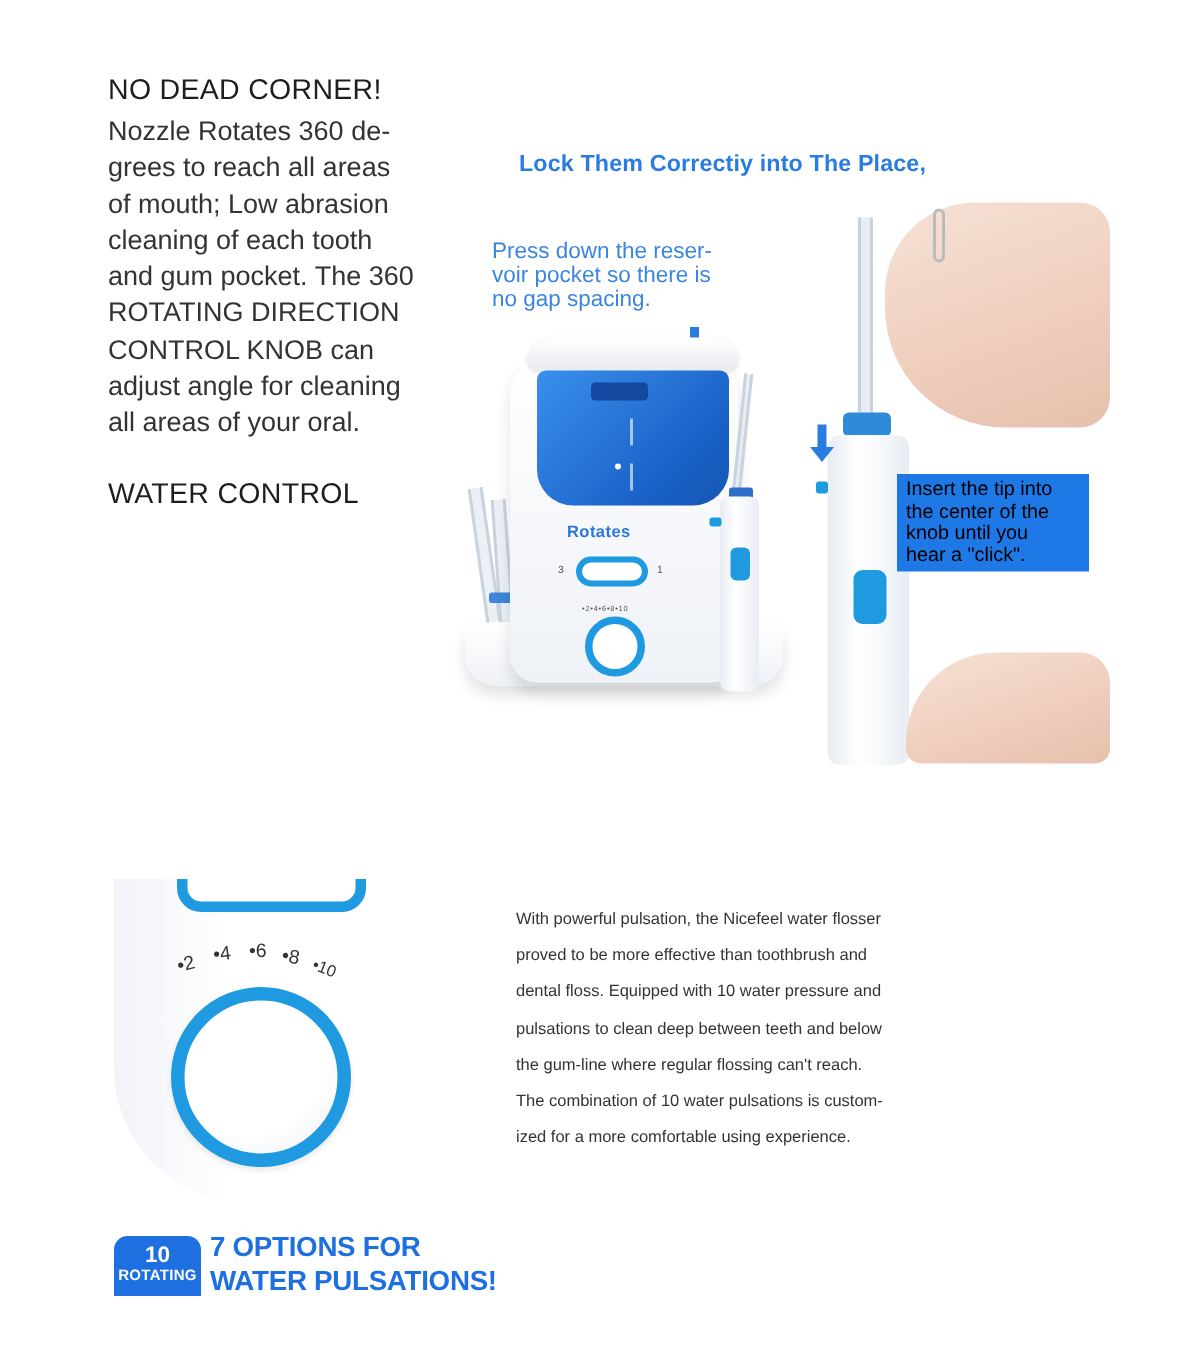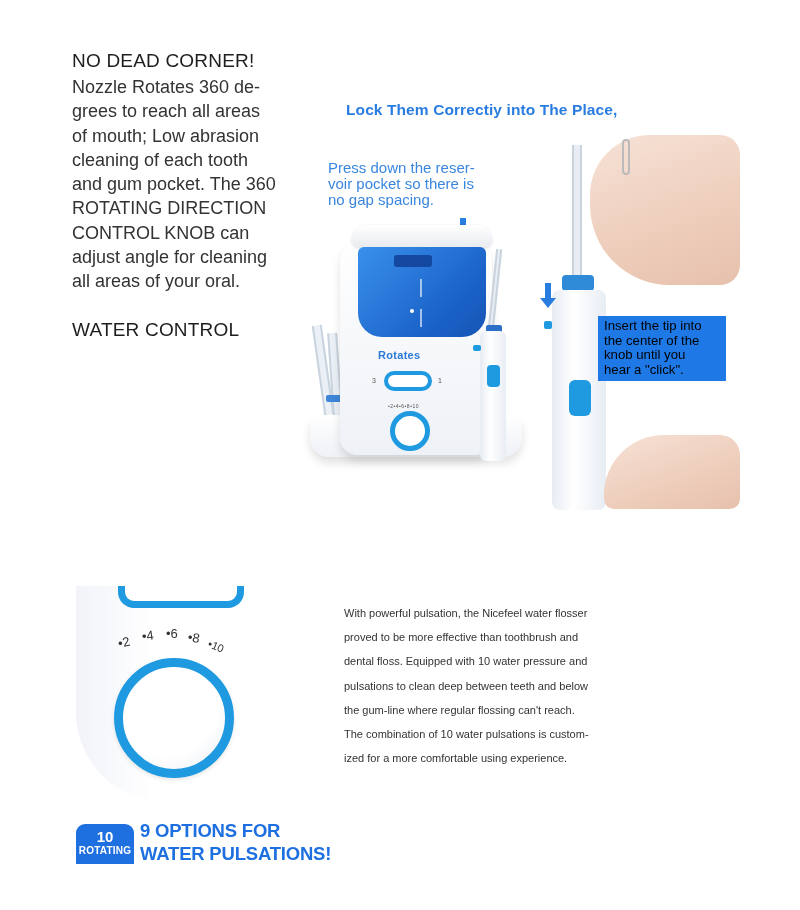--- a/index.html
+++ b/index.html
@@ -161,14 +161,14 @@
 dental floss. Equipped with 10 water pressure and
 pulsations to clean deep between teeth and below
 the gum-line where regular flossing can't reach.
 The combination of 10 water pulsations is custom-
 ized for a more comfortable using experience.</div>
 
 <div class="badge">
   <span class="num">10</span>
   <span class="opt">ROTATING</span>
 </div>
-<div class="pulse-title">9 OPTIONS FOR
+<div class="pulse-title">7 OPTIONS FOR
 WATER PULSATIONS!</div>
 
 </body></html>

